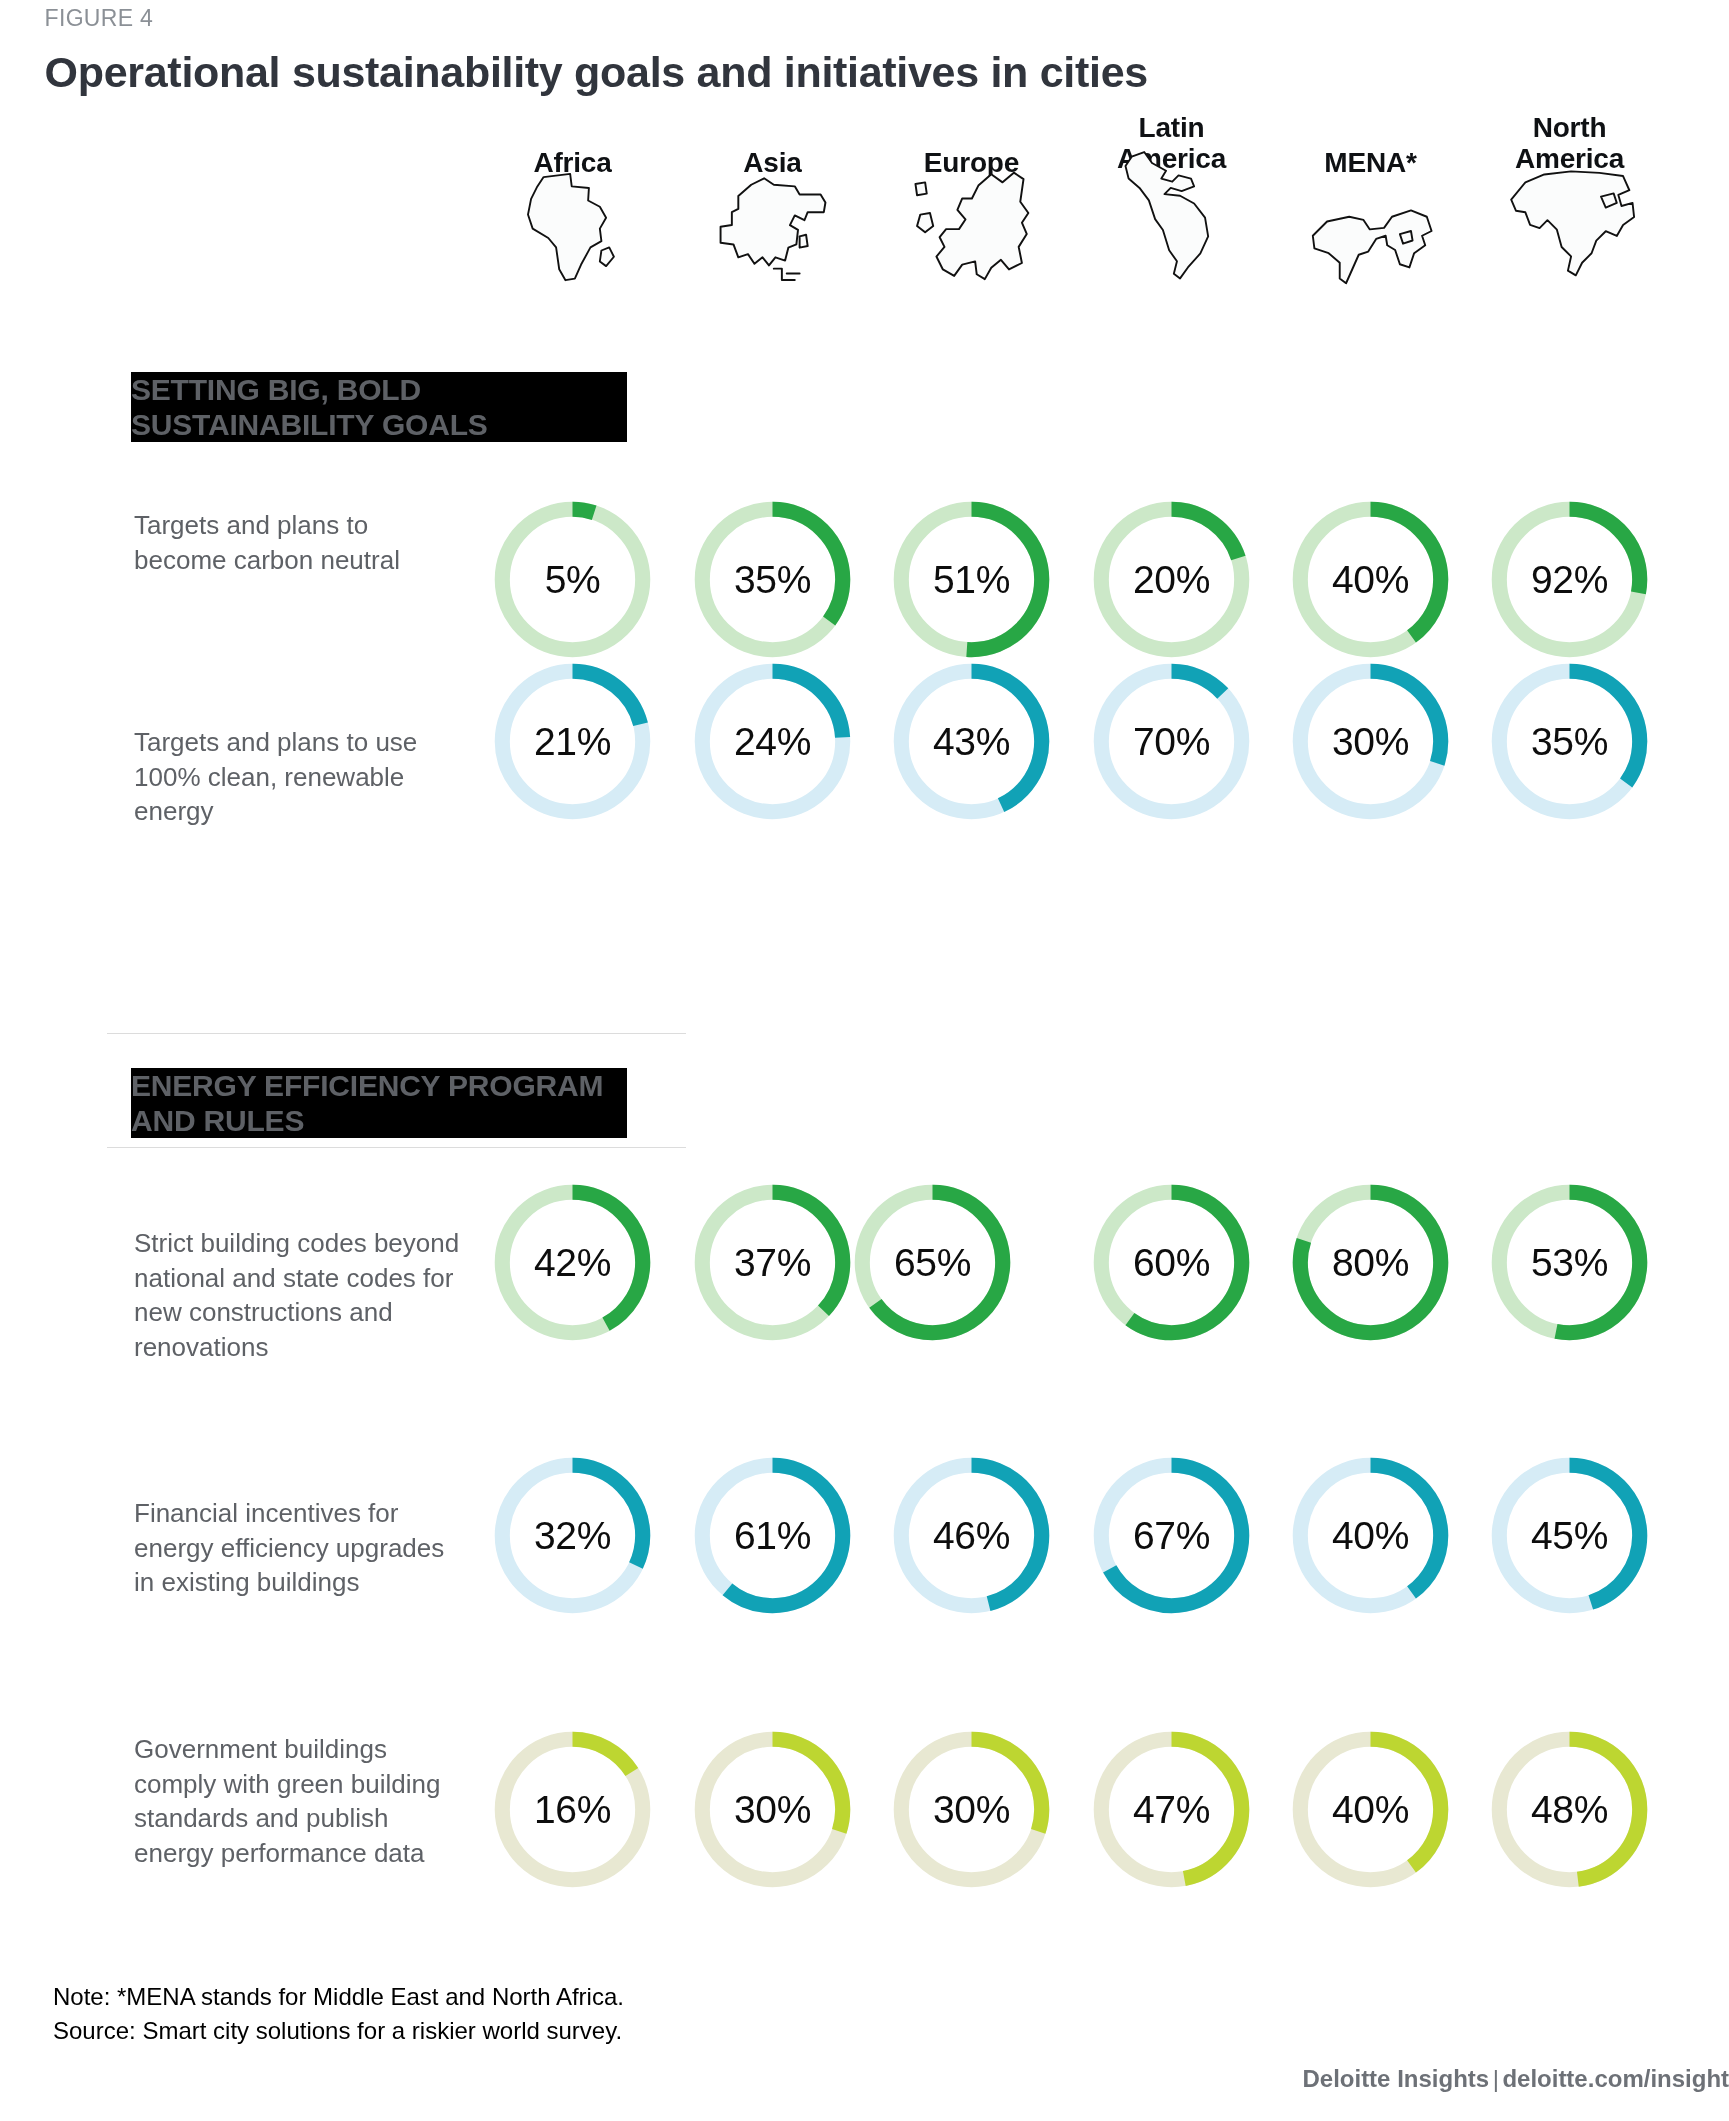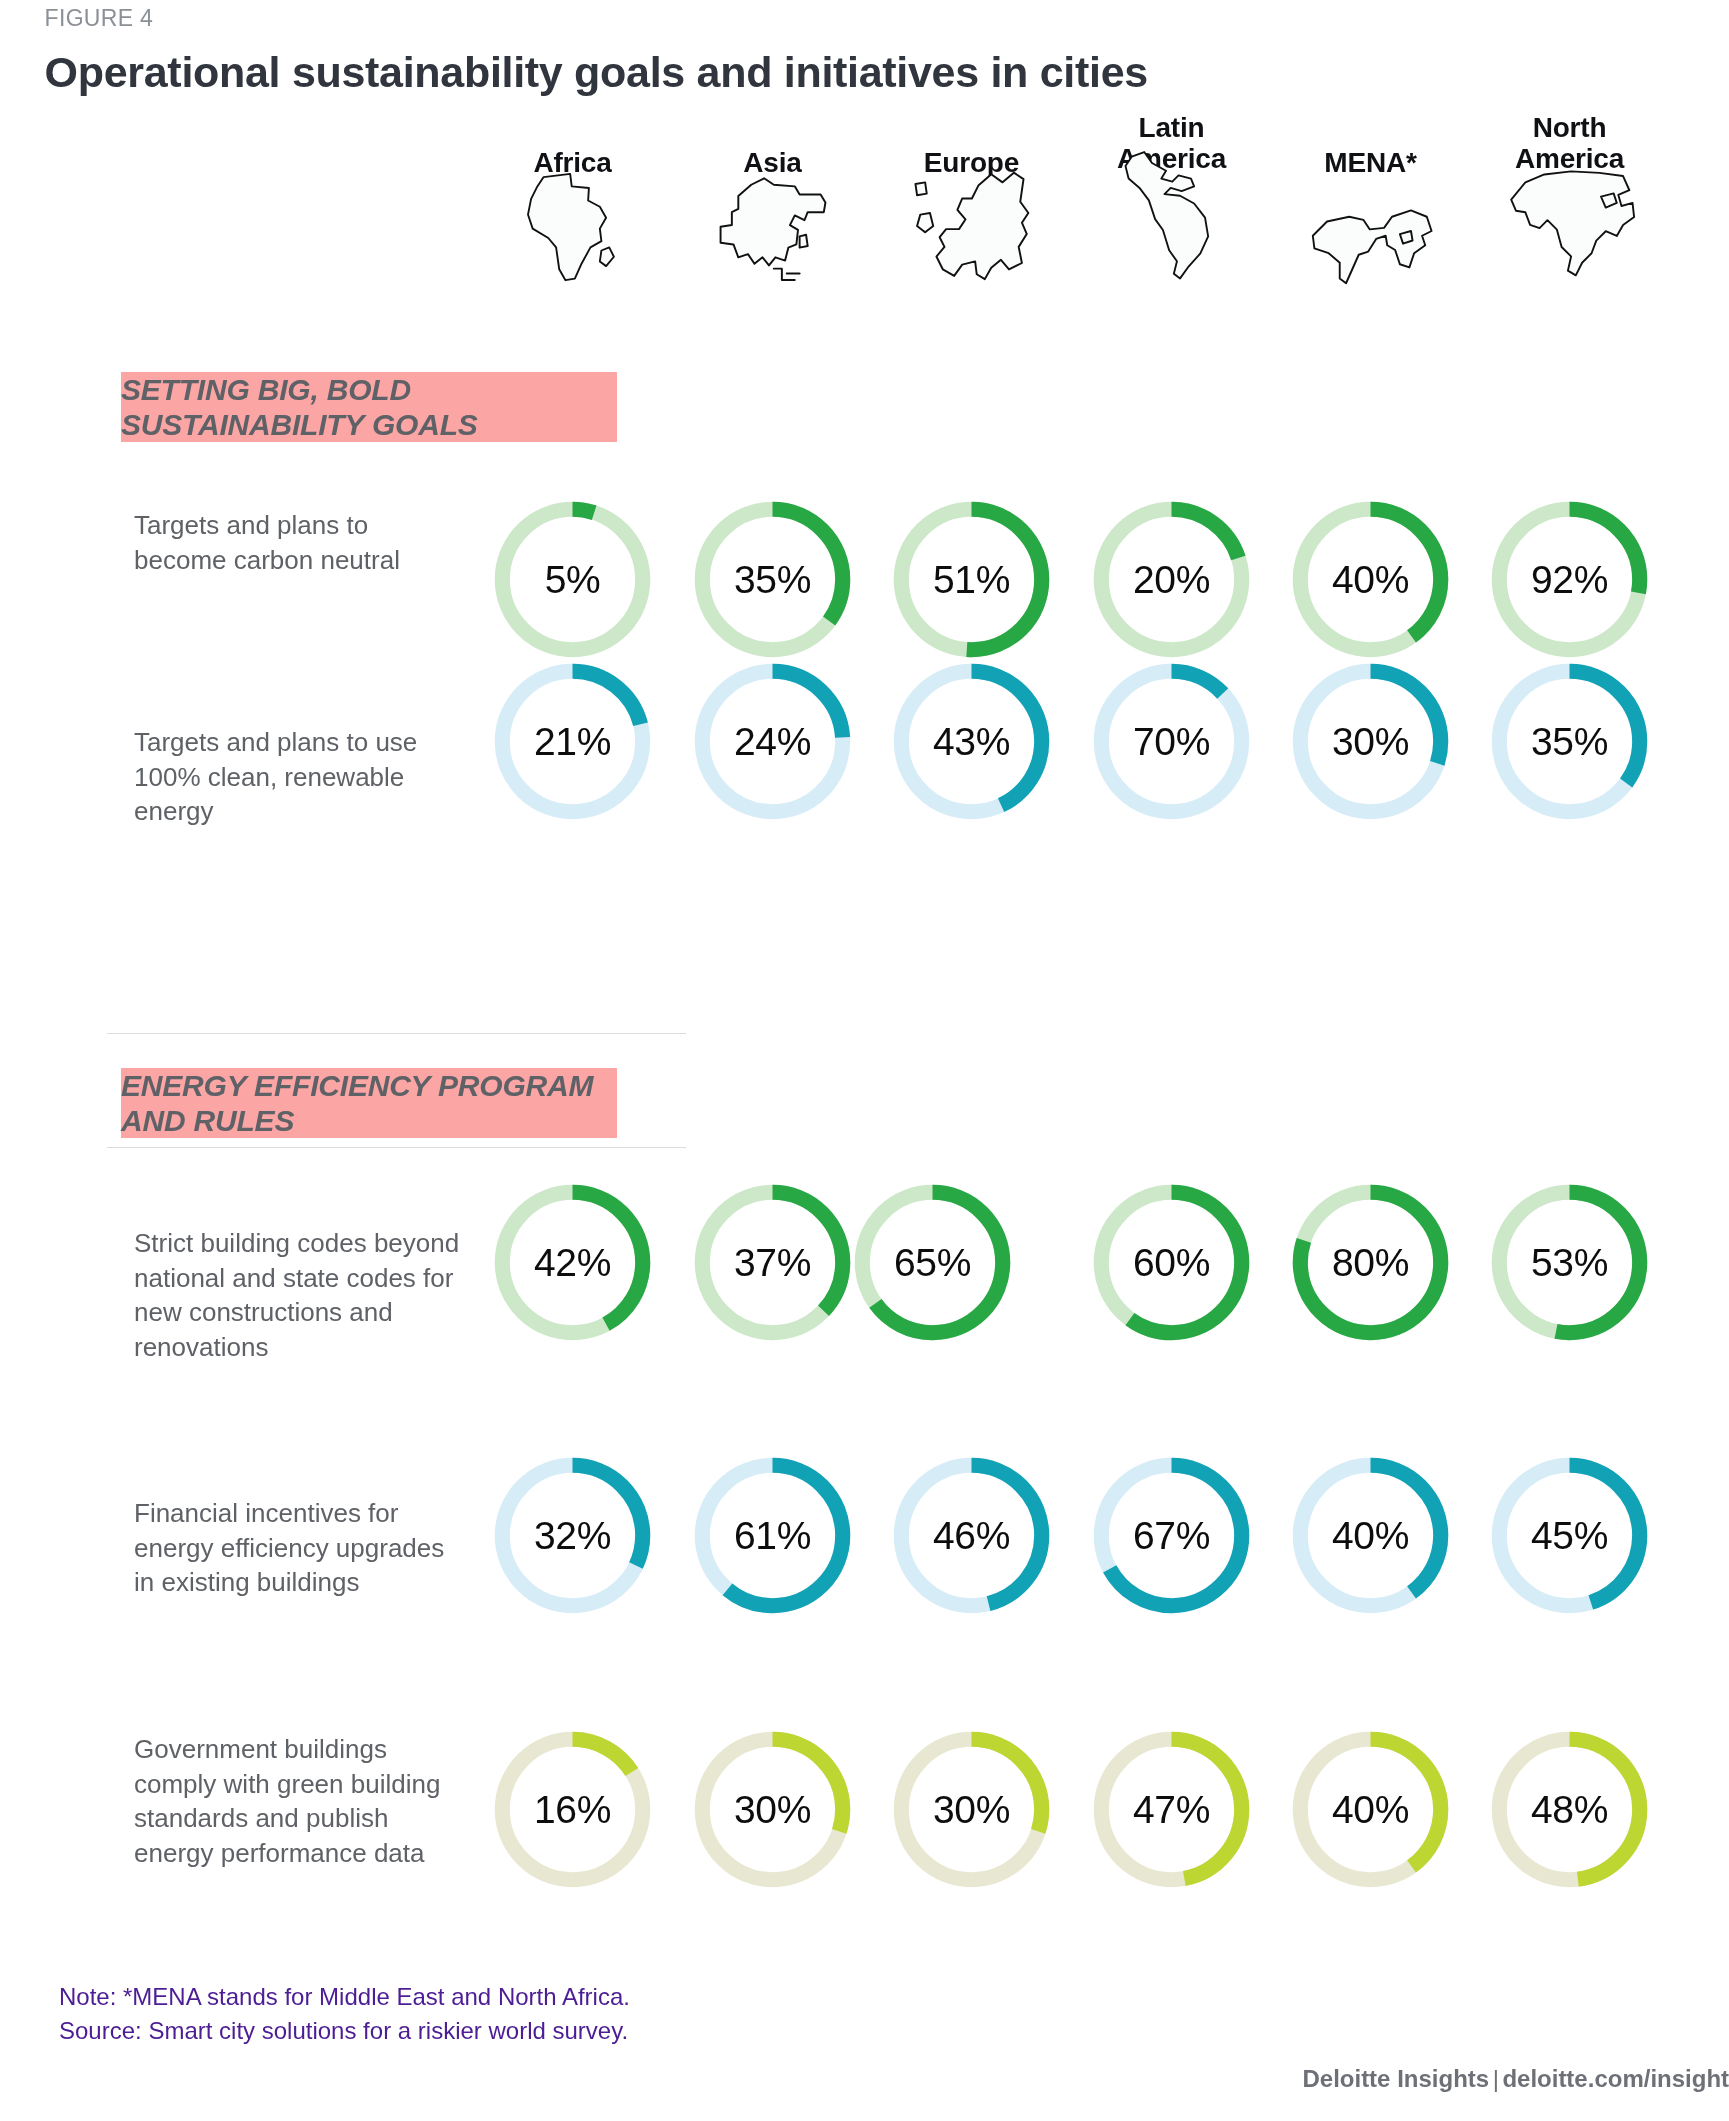--- a/index.html
+++ b/index.html
@@ -35,25 +35,25 @@
   .region-name {
     font-size:28px; font-weight:700; color:#0f1114;
     line-height:1.12; letter-spacing:-0.2px;
   }
   .region-name.two-line { margin-top:-35px; }
   .region-icon { margin-top:5.2px; height:104px; display:flex; align-items:flex-end; justify-content:center; }
   .region-icon svg { display:block; }
 
   
   .section-head {
-    position:absolute; left:92px;
+    position:absolute; left:102px;
     font-size:30px; font-weight:700; color:#5e6166;
     text-transform:uppercase; line-height:1.17;
     letter-spacing:-0.2px; z-index:3;
-    background:#fca5a5; padding-right:12px;font-style:italic;
+    background:#000000; padding-right:12px;
   }
   .section-rule {
     position:absolute; left:78px; width:579px;
     height:0.9px; background:#dcdcdc; z-index:1;
   }
 
   
   .row-label {
     position:absolute; left:105px; width:329px;
     font-size:26px; line-height:1.33; color:#5e6166;
@@ -64,22 +64,22 @@
   .donut { position:absolute; width:159px; height:159px; }
   .donut svg { display:block; }
   .donut .val {
     position:absolute; left:0; top:0; width:159px; height:159px;
     display:flex; align-items:center; justify-content:center;
     font-size:39px; color:#0d0d0d; font-weight:400; letter-spacing:-0.4px;
   }
 
   
   .note {
-    position:absolute; left:30px; top:1980px;
-    font-size:24px; line-height:1.42; color:#4c1d95;
+    position:absolute; left:24px; top:1980px;
+    font-size:24px; line-height:1.42; color:#000000;
   }
   .credit {
     position:absolute; right:15.6px; top:2065px;
     font-size:24px; color:#6d7177; font-weight:700;
   }
   .credit .sep { font-weight:400; padding:0 3.5px; }
   .credit .url { font-weight:700; }
 </style>
 </head>
 <body>

